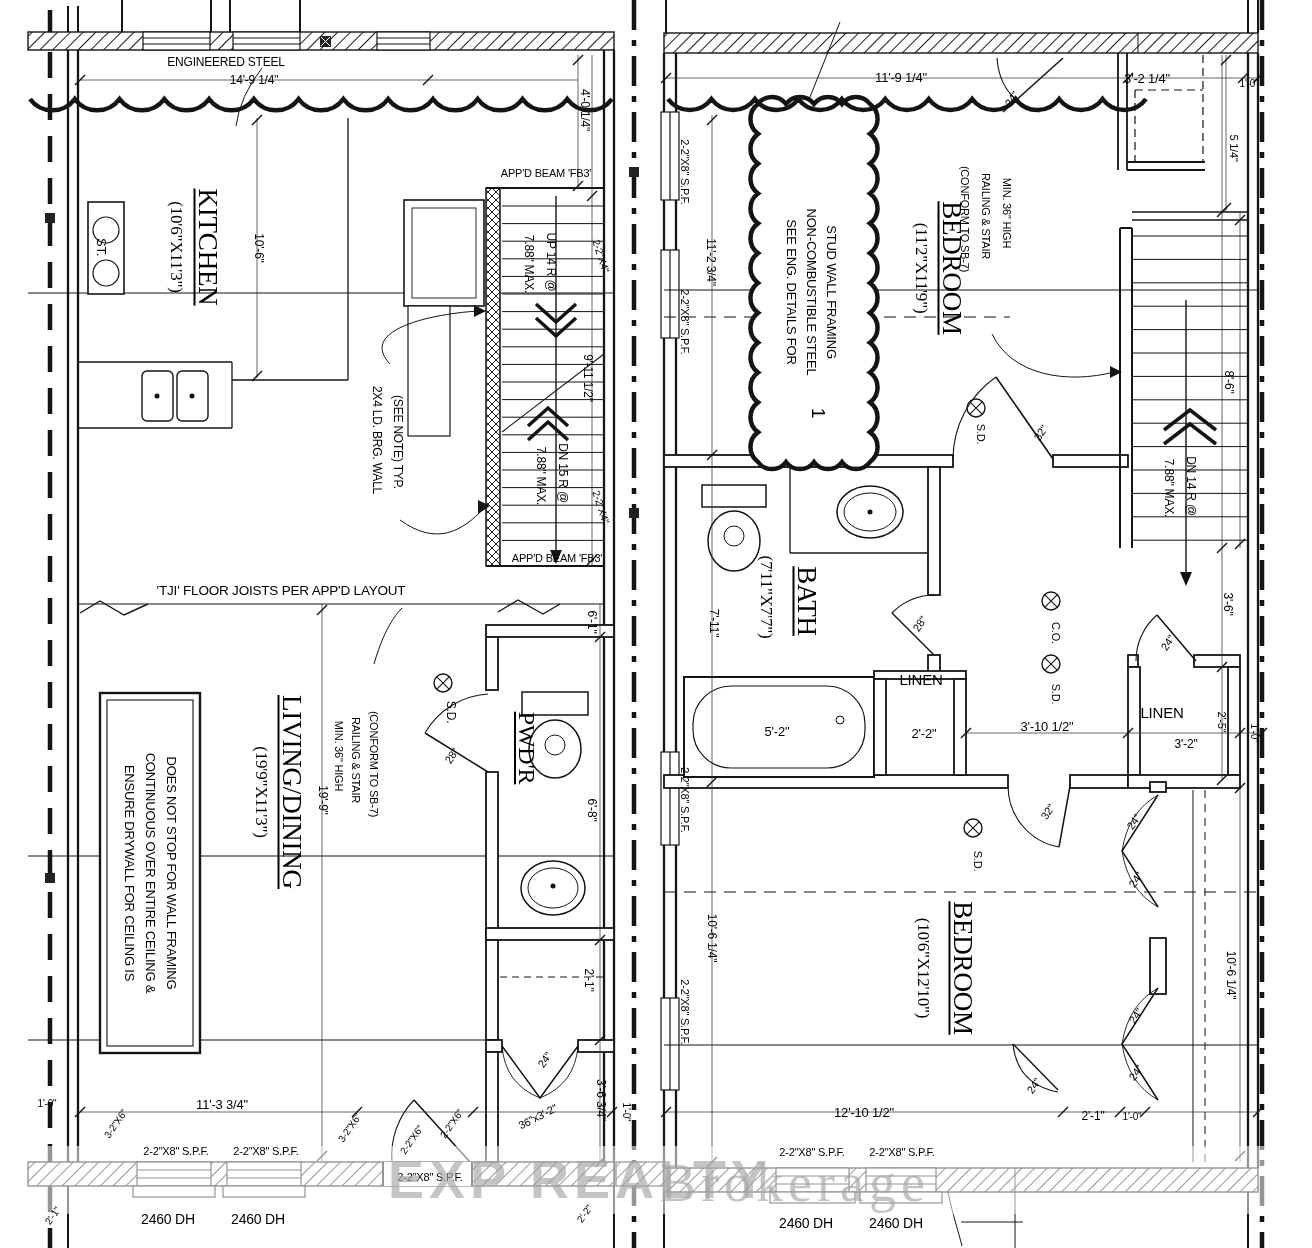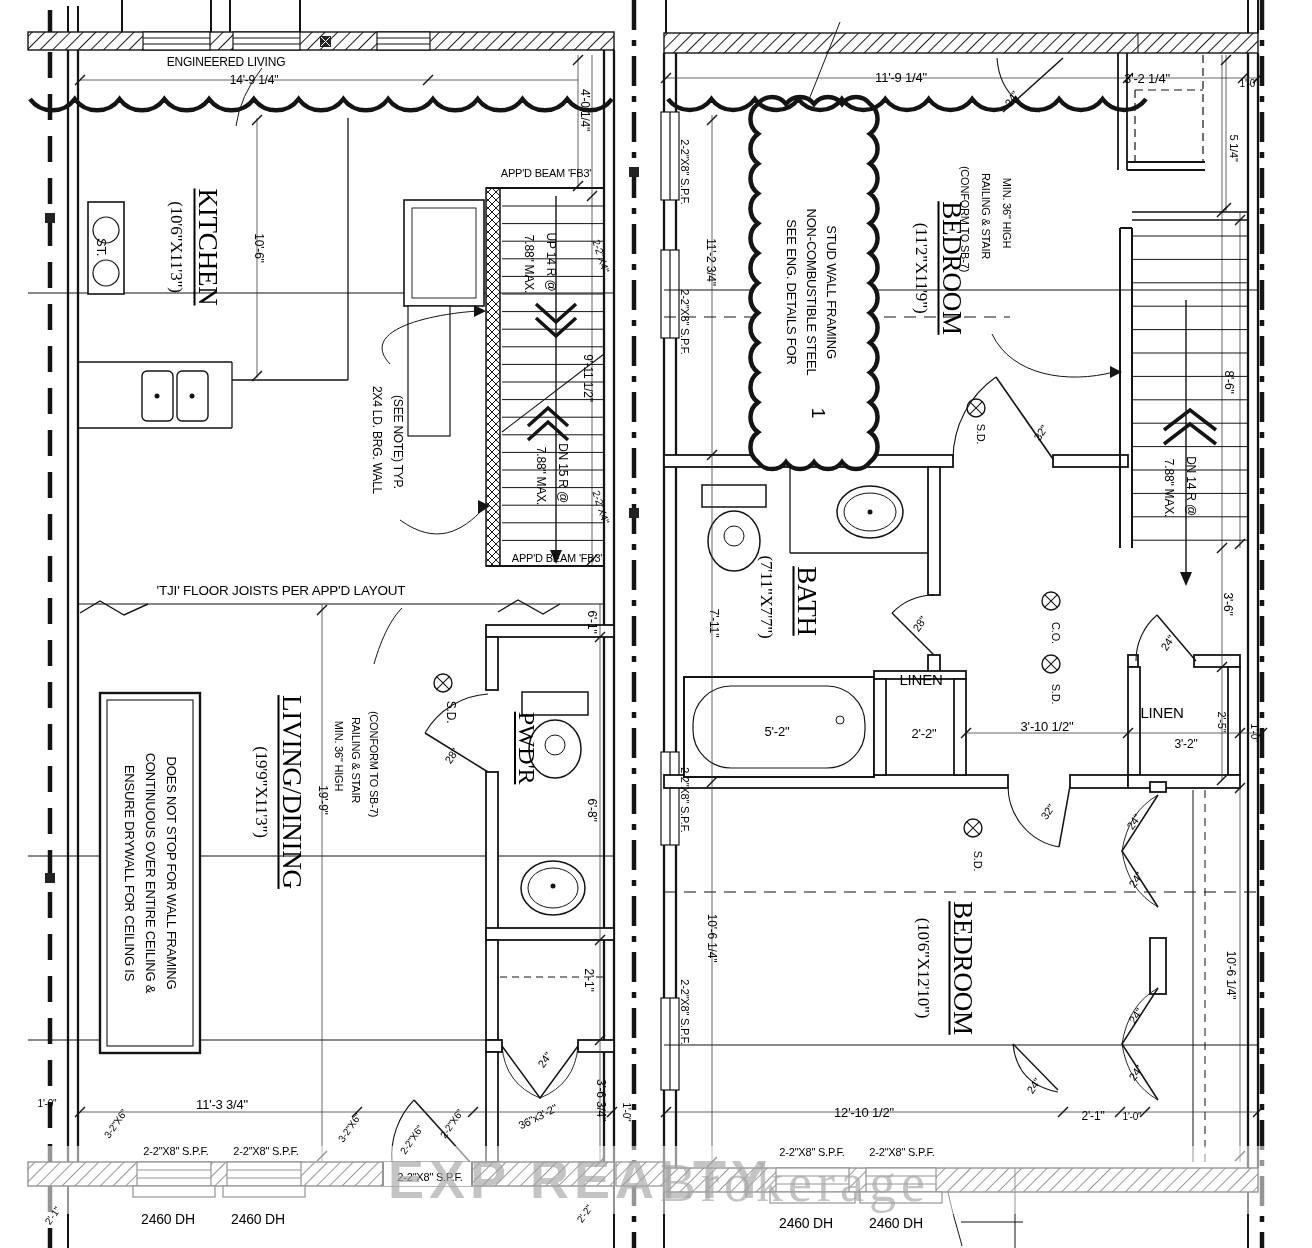--- a/index.html
+++ b/index.html
@@ -367,21 +367,21 @@
         <path d="M1235 793 L1245 783" stroke="#141414" stroke-width="1.4" fill="none"></path>
         <path d="M1235 1161 L1245 1151" stroke="#141414" stroke-width="1.4" fill="none"></path>
         <path d="M1221 65 L1231 55" stroke="#141414" stroke-width="1.4" fill="none"></path>
         <path d="M1221 213 L1231 203" stroke="#141414" stroke-width="1.4" fill="none"></path>
       </g>
 </svg>
 
 <div class="wm-band"></div>
 
 <div id="labels">
-      <div class="lbl" style="left: 226px; top: 62px; font-size: 12px; font-family: &quot;Liberation Sans&quot;, sans-serif; transform: translate(-50%, -50%) rotate(0deg);">ENGINEERED LIVING</div>
+      <div class="lbl" style="left: 226px; top: 62px; font-size: 12px; font-family: &quot;Liberation Sans&quot;, sans-serif; transform: translate(-50%, -50%) rotate(0deg);">ENGINEERED STEEL</div>
       <div class="lbl" style="left: 254px; top: 80px; font-size: 12px; font-family: &quot;Liberation Sans&quot;, sans-serif; transform: translate(-50%, -50%) rotate(0deg);">14'-9 1/4"</div>
       <div class="lbl" style="left: 585px; top: 110px; font-size: 12px; font-family: &quot;Liberation Sans&quot;, sans-serif; transform: translate(-50%, -50%) rotate(90deg);">4'-0 1/4"</div>
       <div class="lbl" style="left: 207px; top: 247px; font-size: 27px; font-family: &quot;Liberation Serif&quot;, serif; transform: translate(-50%, -50%) rotate(90deg); text-decoration: underline; text-underline-offset: 3px;">KITCHEN</div>
       <div class="lbl" style="left: 176px; top: 247px; font-size: 17px; font-family: &quot;Liberation Serif&quot;, serif; transform: translate(-50%, -50%) rotate(90deg);">(10'6"X11'3")</div>
       <div class="lbl" style="left: 259px; top: 248px; font-size: 12px; font-family: &quot;Liberation Sans&quot;, sans-serif; transform: translate(-50%, -50%) rotate(90deg);">10'-6"</div>
       <div class="lbl" style="left: 101px; top: 247px; font-size: 13px; font-family: &quot;Liberation Sans&quot;, sans-serif; transform: translate(-50%, -50%) rotate(90deg);">ST.</div>
       <div class="lbl" style="left: 546px; top: 173px; font-size: 11px; font-family: &quot;Liberation Sans&quot;, sans-serif; transform: translate(-50%, -50%) rotate(0deg);">APP'D BEAM 'FB3'</div>
       <div class="lbl" style="left: 551px; top: 262px; font-size: 12px; font-family: &quot;Liberation Sans&quot;, sans-serif; transform: translate(-50%, -50%) rotate(90deg);">UP 14 R @</div>
       <div class="lbl" style="left: 529px; top: 264px; font-size: 12px; font-family: &quot;Liberation Sans&quot;, sans-serif; transform: translate(-50%, -50%) rotate(90deg);">7.88" MAX.</div>
       <div class="lbl" style="left: 601px; top: 256px; font-size: 10.5px; font-family: &quot;Liberation Sans&quot;, sans-serif; transform: translate(-50%, -50%) rotate(72deg);">2-2"X4"</div>

